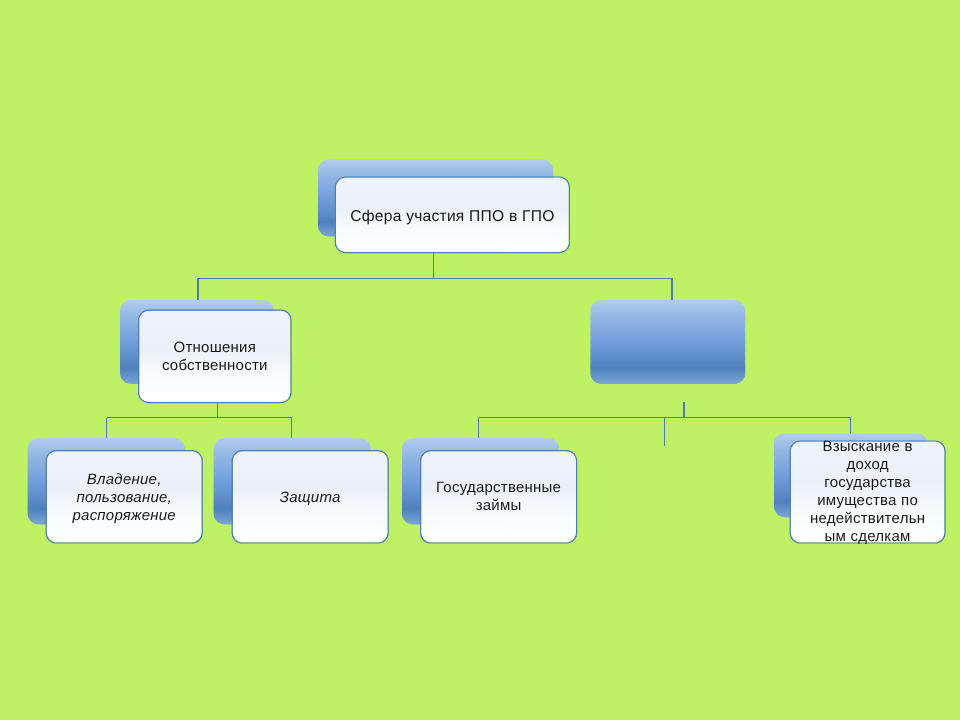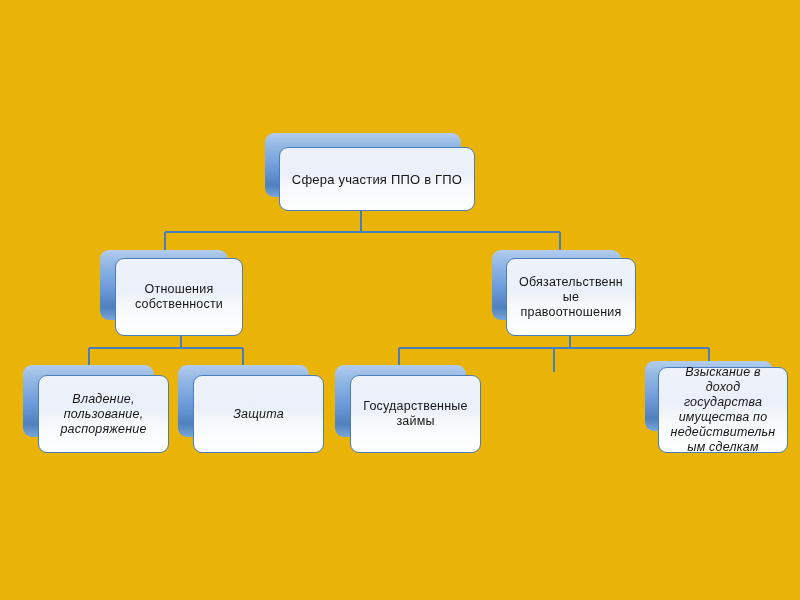--- a/index.html
+++ b/index.html
@@ -5,21 +5,21 @@
 <style>
   html, body {
     margin: 0;
     padding: 0;
     background: #ffffff;
   }
   #canvas {
     position: relative;
     width: 800px;
     height: 600px;
-    background: #eab308;
+    background: #bef264;
     overflow: hidden;
     font-family: "Liberation Sans", sans-serif;
   }
 
   
   #connectors {
     position: absolute;
     left: 0;
     top: 0;
     width: 800px;
@@ -106,25 +106,20 @@
   <div class="node" style="left:100px; top:250px; width:143px; height:86px;padding-left:41px;">
     <div class="back" style="width:128px; height:70px;"></div>
     <div class="front" style="left:15px; top:8px; width:128px; height:78px;">
       <span class="label">Отношения
 собственности</span>
     </div>
   </div>
 
   <div class="node" style="left:492px; top:250px; width:144px; height:86px;">
     <div class="back" style="width:129px; height:70px;"></div>
-    <div class="front" style="left:14px; top:8px; width:130px; height:78px;">
-      <span class="label">Обязательственн
-ые
-правоотношения</span>
-    </div>
   </div>
 
   <div class="node leaf-wide" style="left:23px; top:365px; width:146px; height:88px;font-style:italic;">
     <div class="back" style="width:131px; height:72px;"></div>
     <div class="front" style="left:15px; top:10px; width:131px; height:78px;">
       <span class="label">Владение,
 пользование,
 распоряжение</span>
     </div>
   </div>
@@ -138,21 +133,21 @@
 
   <div class="node leaf-wide" style="left:335px; top:365px; width:146px; height:96px;">
     <div class="back" style="width:131px; height:72px;"></div>
     <div class="front" style="left:15px; top:10px; width:131px; height:78px;">
       <span class="label">Государственные
 займы</span>
     </div>
   </div>
 
 
-  <div class="node leaf-wide" style="left:645px; top:361px; width:143px; height:92px;font-style:italic;">
+  <div class="node leaf-wide" style="left:645px; top:361px; width:143px; height:92px;">
     <div class="back" style="width:128px; height:70px;"></div>
     <div class="front" style="left:13px; top:6px; width:130px; height:86px;">
       <span class="label">Взыскание в
 доход
 государства
 имущества по
 недействительн
 ым сделкам</span>
     </div>
   </div>

